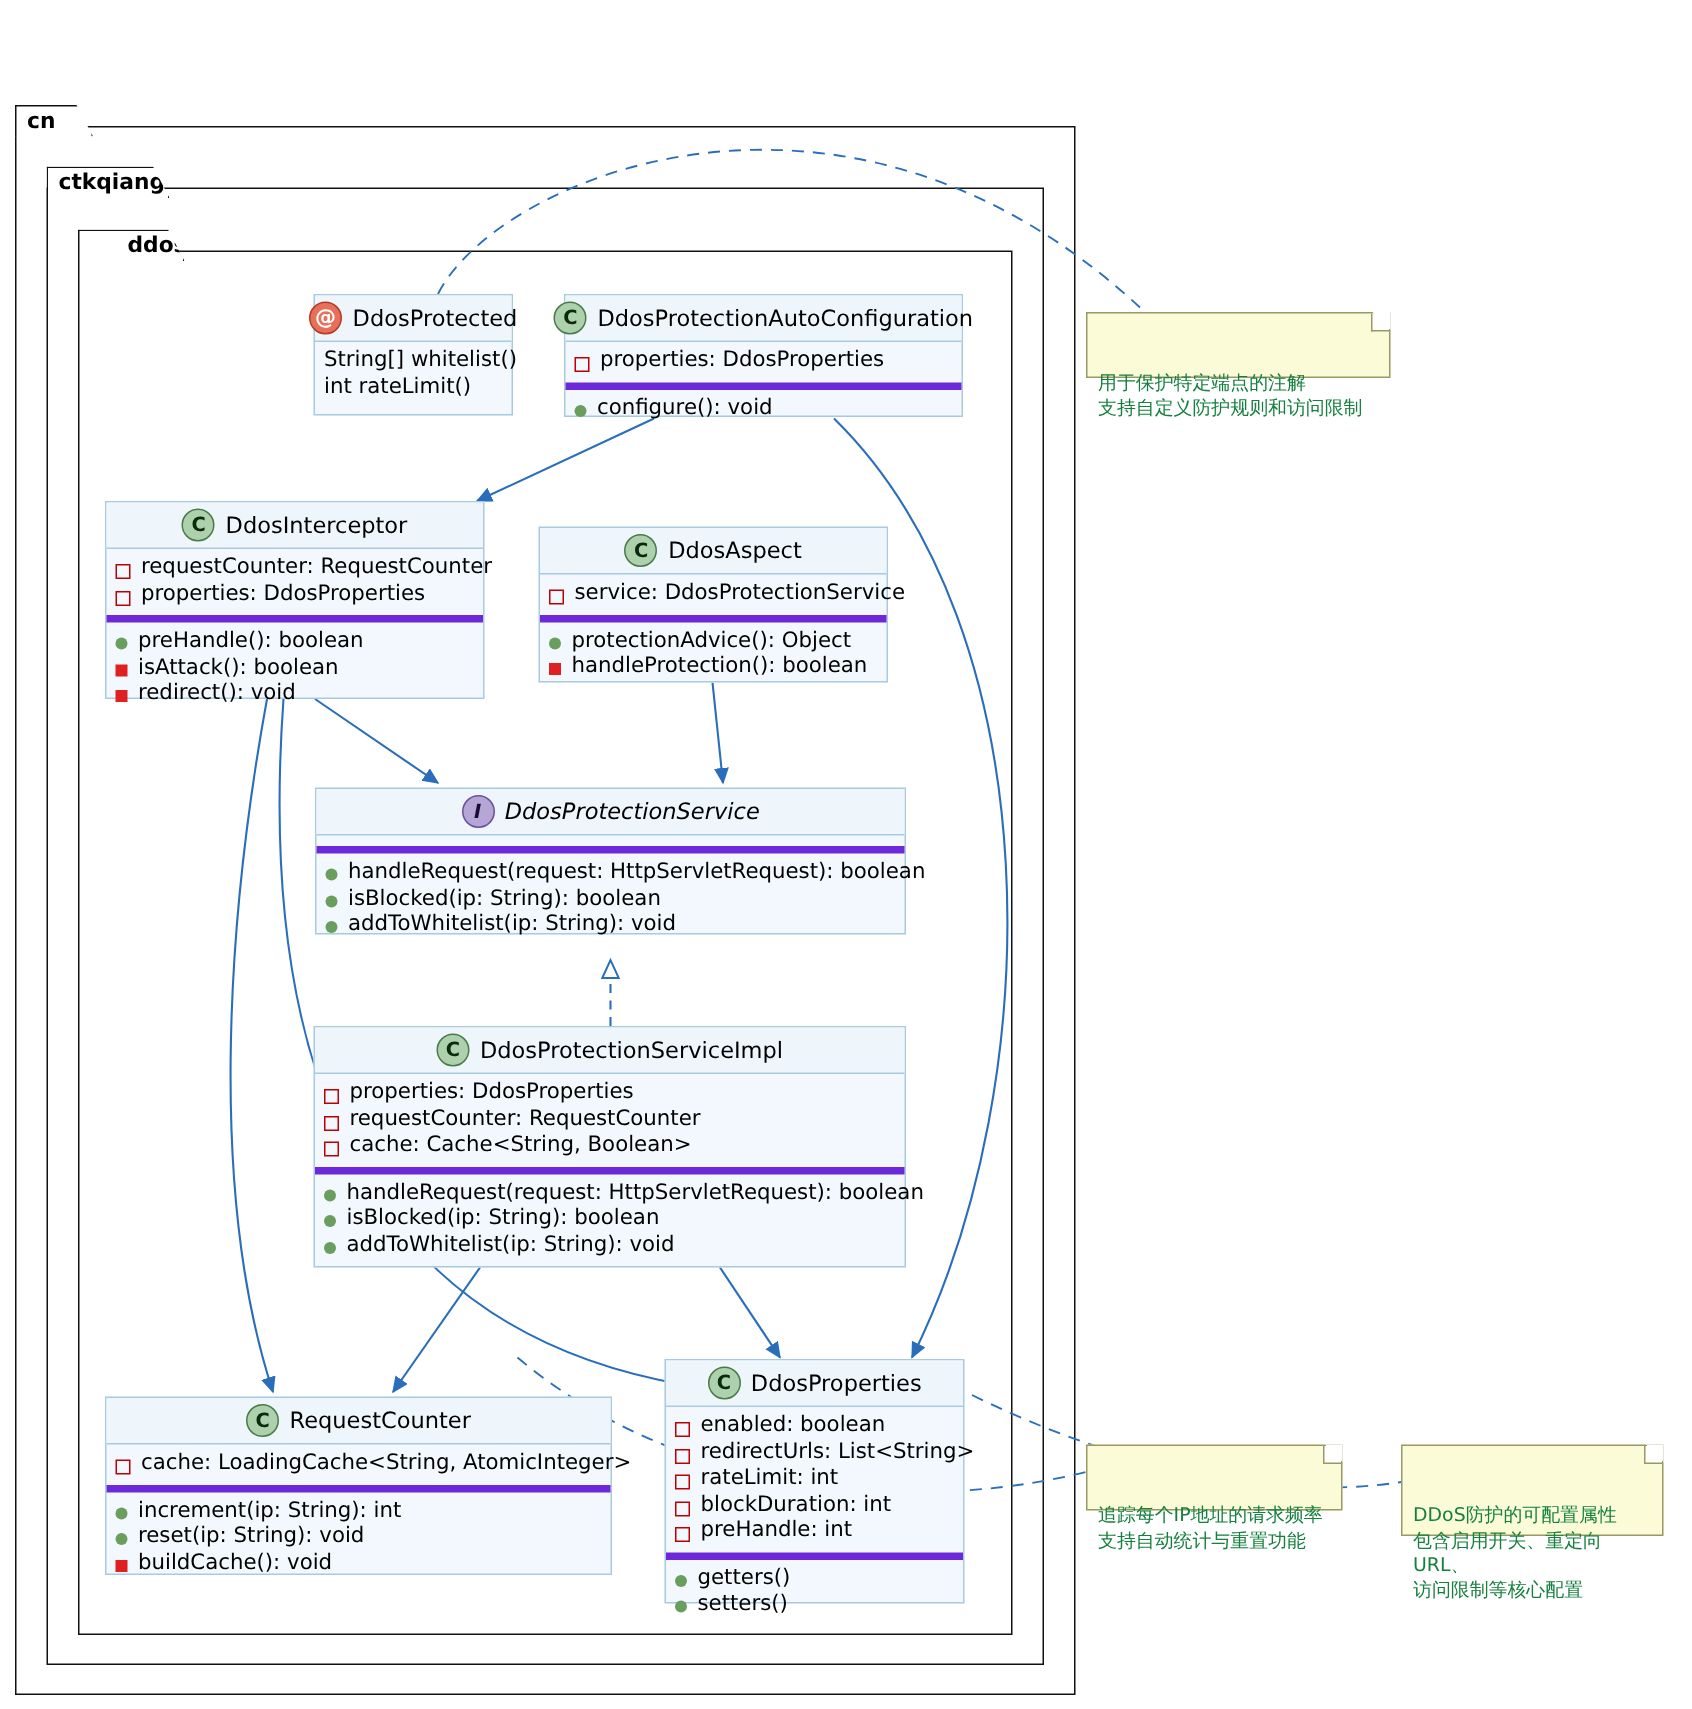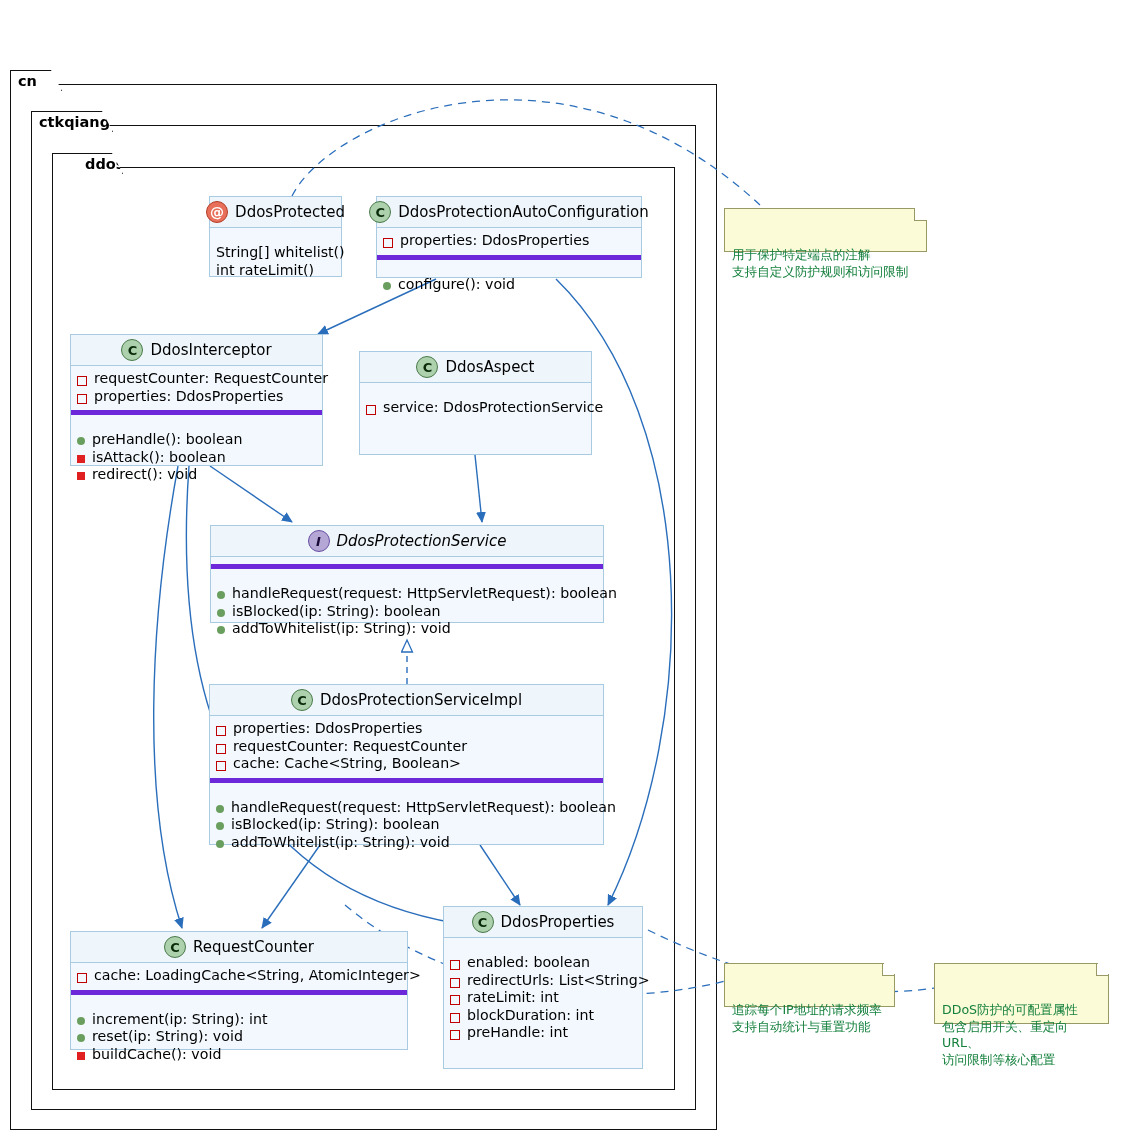--- a/index.html
+++ b/index.html
@@ -18,21 +18,21 @@
   .pkg-tab span{display:block;}
 
   
   .cls{position:absolute;box-sizing:border-box;border:1px solid #a8cbe2;
        background:#f2f8fd;}
   .cls .title{border-bottom:1px solid #a8cbe2;background:#eef6fc;
        display:flex;align-items:center;justify-content:center;gap:7px;
        height:30px;font-size:15px;color:#000;}
   .cls .title.ital{font-style:italic;}
   .cls .sect{border-bottom:5px solid #6d28d9;padding:4px 6px 5px 6px;}
-  .cls .sect:last-child{border-bottom:none;margin-top:12px;}
+  .cls .sect:last-child{border-bottom:none;}
   .cls .sect.empty{height:7px;padding:0;}
   .row{display:flex;align-items:flex-start;gap:7px;line-height:17.5px;
        font-size:14.2px;color:#000;white-space:nowrap;}
   .row .mk{flex:0 0 auto;margin-top:6px;}
 
   
   .m-priv{width:8px;height:8px;border:1.4px solid #c00000;background:transparent;display:block;}
   .m-pub{width:8px;height:8px;border-radius:50%;background:#6a9e5e;display:block;}
   .m-privm{width:8px;height:8px;background:#e02020;display:block;}
 
@@ -178,20 +178,30 @@
     <div class="title">
       <span class="circ c-class">C</span>
       <span>DdosAspect</span>
     </div>
     <div class="sect">
       <div class="row">
         <span class="mk m-priv"></span>
         <span>service: DdosProtectionService</span>
       </div>
     </div>
+    <div class="sect">
+      <div class="row">
+        <span class="mk m-pub"></span>
+        <span>protectionAdvice(): Object</span>
+      </div>
+      <div class="row">
+        <span class="mk m-privm"></span>
+        <span>handleProtection(): boolean</span>
+      </div>
+    </div>
   </div>
 
   <div class="cls" style="left:210px;top:525px;width:394px;height:98px;">
     <div class="title ital">
       <span class="circ c-iface">I</span>
       <span>DdosProtectionService</span>
     </div>
     <div class="sect empty"></div>
     <div class="sect">
       <div class="row">
@@ -289,20 +299,30 @@
         <span class="mk m-priv"></span>
         <span>rateLimit: int</span>
       </div>
       <div class="row">
         <span class="mk m-priv"></span>
         <span>blockDuration: int</span>
       </div>
       <div class="row">
         <span class="mk m-priv"></span>
         <span>preHandle: int</span>
+      </div>
+    </div>
+    <div class="sect">
+      <div class="row">
+        <span class="mk m-pub"></span>
+        <span>getters()</span>
+      </div>
+      <div class="row">
+        <span class="mk m-pub"></span>
+        <span>setters()</span>
       </div>
     </div>
   </div>
 
   <div class="note" style="left:724px;top:208px;width:203px;height:44px;">
     <span class="fold"></span>
     <span>用于保护特定端点的注解
 支持自定义防护规则和访问限制</span>
   </div>
 

